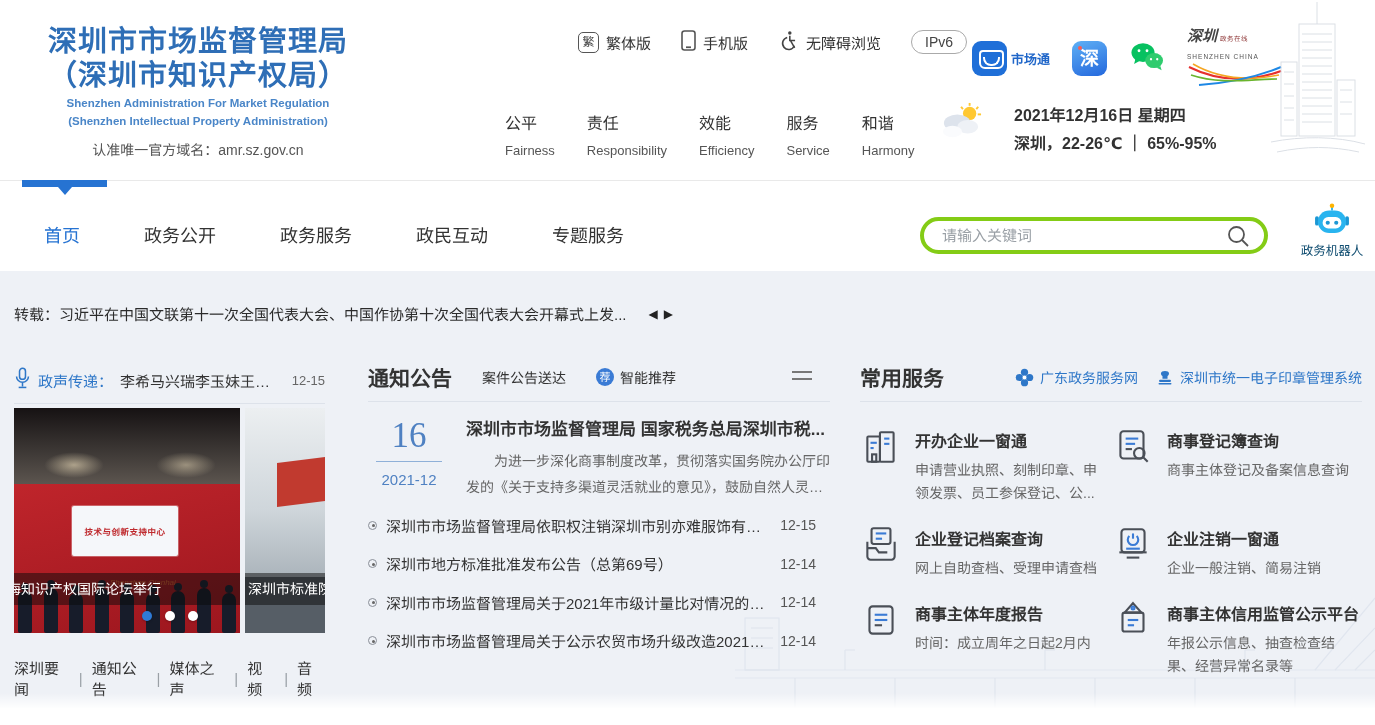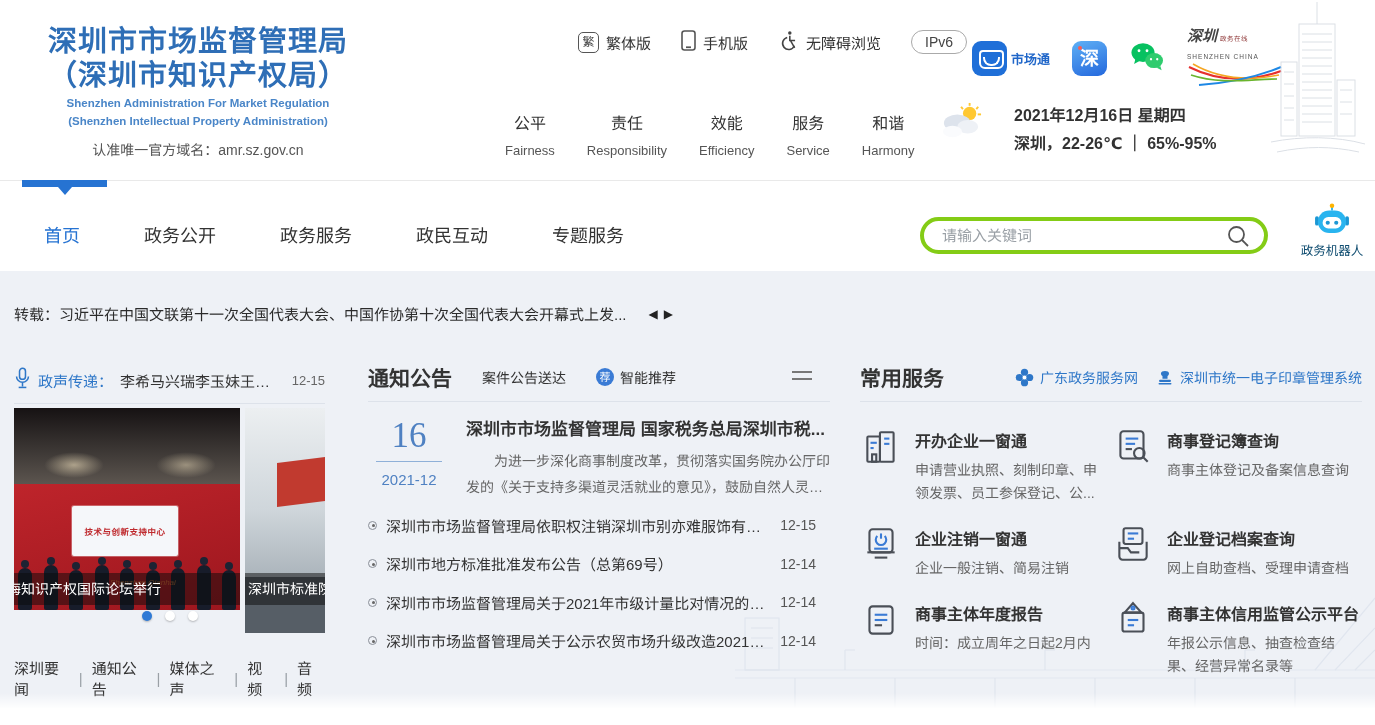--- a/index.html
+++ b/index.html
@@ -27,21 +27,21 @@
   .mkt-label { color:#1f66c9; font-weight:bold; font-size:13px; }
   .isz-icon { width:35px; height:35px; border-radius:9px; background:linear-gradient(160deg,#5fb0f5,#2468dd); color:#fff; font-weight:bold; font-size:19px; text-align:center; line-height:35px; position:relative; cursor:pointer; }
   .isz-icon::before { content:""; position:absolute; left:6px; top:5px; width:4px; height:4px; border-radius:50%; background:#ff5a4e; }
   .wechat-icon { cursor:pointer; }
   .szlogo { width:96px; cursor:pointer; position:relative; }
   .szlogo-row { display:flex; align-items:baseline; gap:3px; }
   .szlogo-cn { font-family:"Liberation Serif","DejaVu Serif",serif; font-style:italic; font-weight:bold; font-size:15px; color:#444; }
   .szlogo-sub { font-size:6.5px; color:#8a2f2f; letter-spacing:.5px; }
   .szlogo-en { font-size:6.5px; color:#555; letter-spacing:1px; }
 
-  .values { position:absolute; left:505px; top:110px; display:flex; gap:32px; text-align:center; }
+  .values { position:absolute; left:505px; top:110px; display:flex; gap:32px; }
   .value-zh { font-size:16px; color:#333; }
   .value-en { font-size:13px; color:#555; margin-top:9px; }
 
   .weather { position:absolute; left:938px; top:102px; display:flex; align-items:flex-start; gap:28px;font-weight:bold; }
   .weather-text { font-size:16px; color:#333; line-height:28px; }
   .building-sketch { position:absolute; right:2px; top:0; opacity:.85; }
 
   
   .nav { position:relative; width:100%; height:90px; background:#fff; border-top:1px solid #e9e9e9; }
   .nav-indicator { position:absolute; left:22px; top:-1px; width:85px; height:7px; background:#2673d2; }
@@ -69,21 +69,21 @@
   .col-right { position:absolute; left:860px; top:92px; width:502px; }
 
   
   .voice-row { display:flex; align-items:center; gap:7px; font-size:15px; height:26px; }
   .voice-label { color:#2e77c8; cursor:pointer; }
   .voice-headline { color:#333; flex:1; white-space:nowrap; overflow:hidden; text-overflow:ellipsis; cursor:pointer; }
   .voice-date { color:#666; font-size:13px; }
   .divider { border-bottom:1px solid #dde2ea; margin-top:10px; }
 
   .carousel { position:relative; margin-top:4px; width:311px; height:225px; background:#eef1f6; overflow:hidden; }
-  .slide-main { position:absolute; left:0; top:0; width:226px; height:202px; background:linear-gradient(165deg,#cc2a30,#9c161e); cursor:pointer; }
+  .slide-main { position:absolute; left:0; top:0; width:226px; height:225px; background:linear-gradient(165deg,#cc2a30,#9c161e); cursor:pointer; }
   .ceiling { position:absolute; left:0; top:0; width:100%; height:76px;
      background:linear-gradient(#161213,#3f3a37 60%,#5c554f);
   }
   .ceiling::before { content:""; position:absolute; left:30px; top:44px; width:60px; height:26px; border-radius:50%;
      background:radial-gradient(ellipse at center, rgba(255,238,200,.55), rgba(255,238,200,0) 70%); }
   .ceiling::after { content:""; position:absolute; right:24px; top:44px; width:60px; height:26px; border-radius:50%;
      background:radial-gradient(ellipse at center, rgba(255,238,200,.45), rgba(255,238,200,0) 70%); }
   .panel { position:absolute; left:58px; top:98px; width:106px; height:50px; background:#f5f7fa; border-radius:2px;
      display:flex; align-items:center; justify-content:center; box-shadow:0 0 0 1px rgba(255,255,255,.3); }
   .panel-text { color:#bf2a2e; font-size:8.5px; font-weight:bold; letter-spacing:.5px; }
@@ -528,48 +528,48 @@
             <line x1="29.5" y1="29.5" x2="34" y2="34"></line>
           </svg>
           <div class="s-body">
             <div class="s-title">商事登记簿查询</div>
             <div class="s-desc">商事主体登记及备案信息查询</div>
           </div>
         </div>
 
         <div class="service-item">
           <svg class="s-icon" width="42" height="42" viewBox="0 0 40 40" fill="none" stroke="#4a4f57" stroke-width="2">
+            <rect x="11" y="4" width="18" height="15" rx="2"></rect>
+            <g stroke="#3a7bd5" stroke-width="2">
+                <line x1="15" y1="9" x2="25" y2="9"></line>
+                <line x1="15" y1="14" x2="21" y2="14"></line>
+              </g>
+            <path d="M7 17 v14 a3 3 0 0 0 3 3 h20 a3 3 0 0 0 3-3 v-14"></path>
+            <path d="M7 23 h8 l3 4 h8"></path>
+          </svg>
+          <div class="s-body">
+            <div class="s-title">企业登记档案查询</div>
+            <div class="s-desc">网上自助查档、受理申请查档</div>
+          </div>
+        </div>
+
+        <div class="service-item">
+          <svg class="s-icon" width="42" height="42" viewBox="0 0 40 40" fill="none" stroke="#4a4f57" stroke-width="2">
             <rect x="9" y="5" width="22" height="22" rx="3"></rect>
             <g stroke="#3a7bd5" stroke-width="2">
                 <path d="M16.5 11.5 a5 5 0 1 0 7 0"></path>
                 <line x1="20" y1="9" x2="20" y2="14"></line>
                 <line x1="13.5" y1="23.5" x2="26.5" y2="23.5"></line>
               </g>
             <path d="M7 27 h26"></path>
             <line x1="14" y1="32" x2="26" y2="32"></line>
           </svg>
           <div class="s-body">
             <div class="s-title">企业注销一窗通</div>
             <div class="s-desc">企业一般注销、简易注销</div>
-          </div>
-        </div>
-
-        <div class="service-item">
-          <svg class="s-icon" width="42" height="42" viewBox="0 0 40 40" fill="none" stroke="#4a4f57" stroke-width="2">
-            <rect x="11" y="4" width="18" height="15" rx="2"></rect>
-            <g stroke="#3a7bd5" stroke-width="2">
-                <line x1="15" y1="9" x2="25" y2="9"></line>
-                <line x1="15" y1="14" x2="21" y2="14"></line>
-              </g>
-            <path d="M7 17 v14 a3 3 0 0 0 3 3 h20 a3 3 0 0 0 3-3 v-14"></path>
-            <path d="M7 23 h8 l3 4 h8"></path>
-          </svg>
-          <div class="s-body">
-            <div class="s-title">企业登记档案查询</div>
-            <div class="s-desc">网上自助查档、受理申请查档</div>
           </div>
         </div>
 
         <div class="service-item">
           <svg class="s-icon" width="42" height="42" viewBox="0 0 40 40" fill="none" stroke="#4a4f57" stroke-width="2">
             <rect x="9" y="7" width="22" height="26" rx="3"></rect>
             <g stroke="#3a7bd5" stroke-width="2">
                 <line x1="14" y1="15" x2="26" y2="15"></line>
                 <line x1="14" y1="20" x2="26" y2="20"></line>
               </g>

